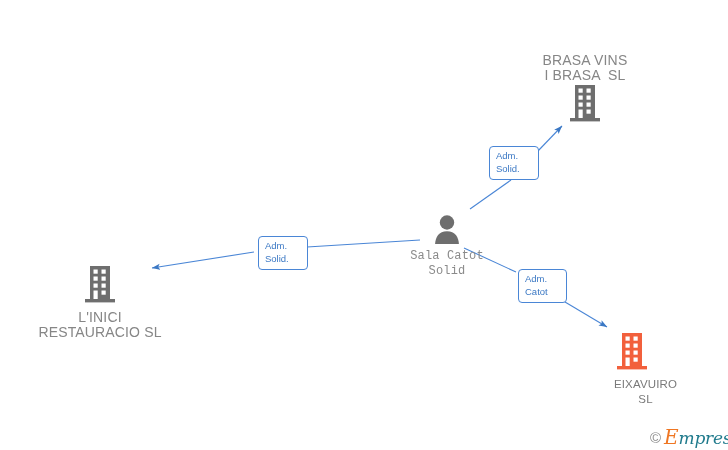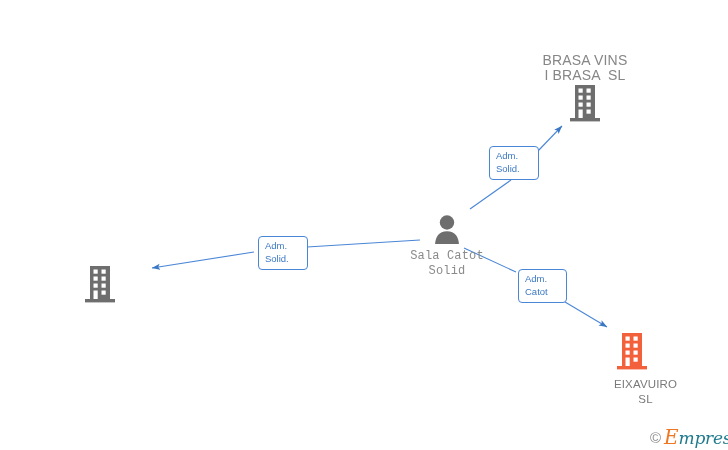--- a/index.html
+++ b/index.html
@@ -156,20 +156,21 @@
         <rect x="10.5" y="6.5" width="4.2" height="4.2" fill="#ffffff"></rect>
         <rect x="18.5" y="6.5" width="4.2" height="4.2" fill="#ffffff"></rect>
         <rect x="10.5" y="13.5" width="4.2" height="4.2" fill="#ffffff"></rect>
         <rect x="18.5" y="13.5" width="4.2" height="4.2" fill="#ffffff"></rect>
         <rect x="10.5" y="20.5" width="4.2" height="4.2" fill="#ffffff"></rect>
         <rect x="18.5" y="20.5" width="4.2" height="4.2" fill="#ffffff"></rect>
         <rect x="10.5" y="27.5" width="4.2" height="8.5" fill="#ffffff"></rect>
         <rect x="18.5" y="27.5" width="4.2" height="4.2" fill="#ffffff"></rect>
       </svg>
     </div>
+    <div class="node-label"><span>L'INICI</span><br><span>RESTAURACIO SL</span></div>
   </div>
 
   <div class="node" style="left:632px; top:330px;">
     <div class="node-icon">
       <svg width="34" height="42" viewBox="0 0 34 42">
         <rect x="7" y="3" width="20" height="33" fill="#f2603c"></rect>
         <rect x="2" y="36" width="30" height="3.4" fill="#f2603c"></rect>
         <rect x="10.5" y="6.5" width="4.2" height="4.2" fill="#ffffff"></rect>
         <rect x="18.5" y="6.5" width="4.2" height="4.2" fill="#ffffff"></rect>
         <rect x="10.5" y="13.5" width="4.2" height="4.2" fill="#ffffff"></rect>

